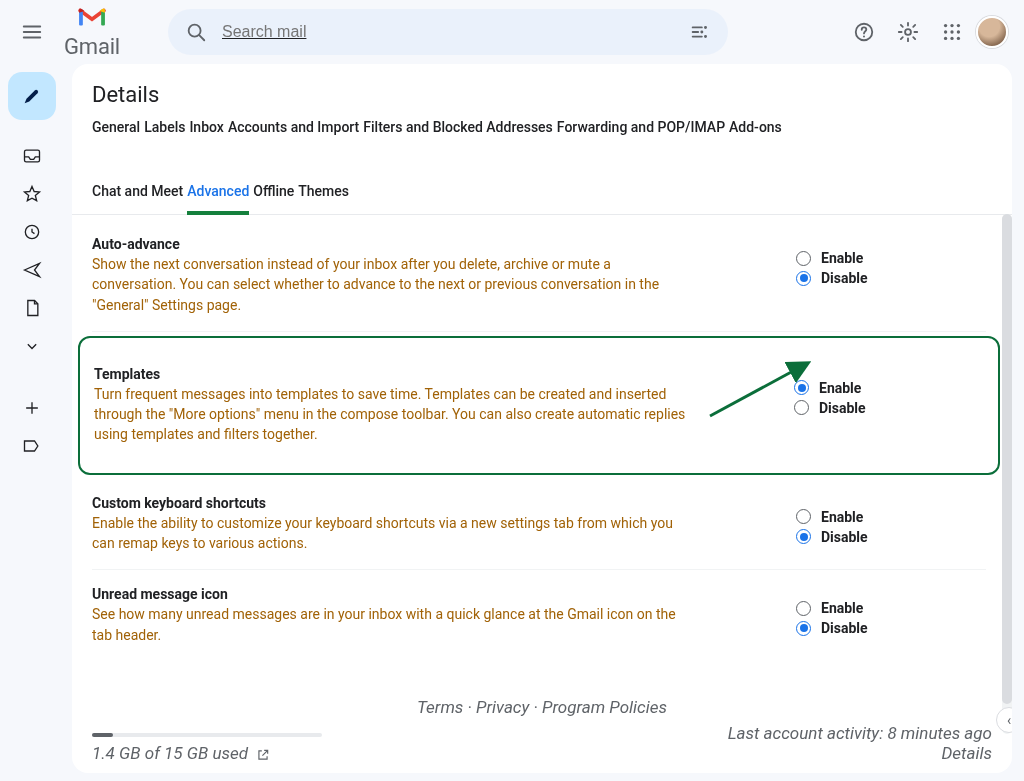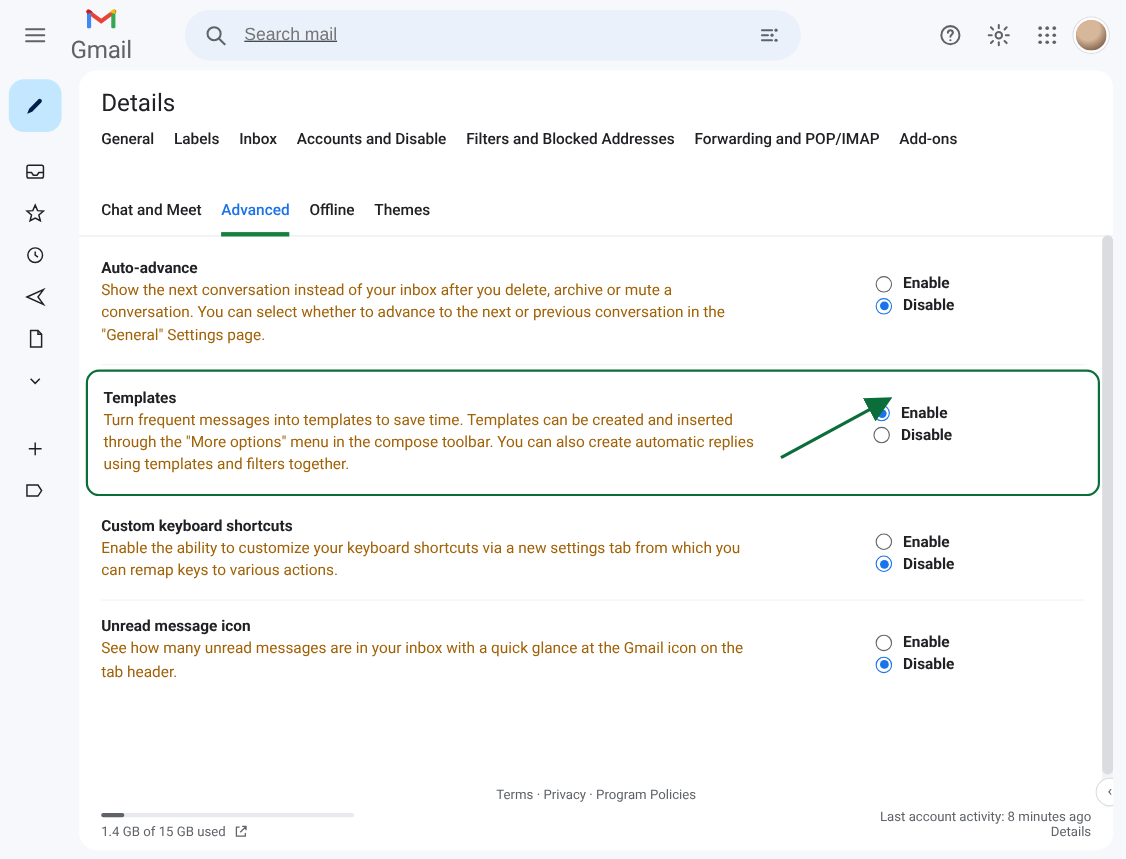--- a/index.html
+++ b/index.html
@@ -85,21 +85,21 @@
     padding: 18px 0 0 0;
     overflow:hidden;
   }
   .settings-title {
     font-size: 22px;
     padding: 0 20px 12px 20px;
   }
   .tabs {
     padding: 0 20px;
     display:flex; flex-wrap:wrap;
-    gap: 18px;
+    gap: 4px;
     row-gap: 18px;
     font-size: 14px;
     color:#202124;
     font-weight:500;
     border-bottom: 1px solid #e8eaed;
   }
   .tab { padding-bottom: 12px; cursor:pointer; white-space:nowrap;}
   .tab.active { color:#1a73e8; border-bottom: 4px solid #15803d; margin-bottom:-1px;}
   .settings-body {
     position:absolute;
@@ -132,31 +132,31 @@
   }
   .btn {
     font-size:13px; padding:4px 10px; border:1px solid #9aa0a6; background:#fff; cursor:pointer;
     font-family:inherit;
   }
   .btn.disabled{ background:#f1f3f4; color:#9aa0a6; border-color:#dadce0; cursor:default;}
   
   .highlight-box {
     border:2px solid #0b6e3a;
     border-radius:12px;
-    padding: 0 14px;
+    padding: 12px 14px;
     margin: 4px -14px;
   }
   .arrow-annotation{
     position:absolute; pointer-events:none;
   }
   
   .footer {
     position:absolute; left:0; right:0; bottom:0;
     padding: 6px 20px 10px 20px;
-    font-size:12px; color:#5f6368;
+    font-size:17px; color:#5f6368;font-style:italic;
   }
   .footer .links{ text-align:center; margin-bottom:6px;}
   .footer .bottom-row{ display:flex; justify-content:space-between; align-items:flex-end;}
   .storage-bar{ width:230px; height:4px; background:#e8eaed; border-radius:2px; position:relative; margin-bottom:6px;}
   .storage-bar .fill{ position:absolute;left:0;top:0;bottom:0;width:9%;background:#5f6368;border-radius:2px;}
   .chevron-badge{
     position:absolute; right:-10px; bottom:40px;
     width:26px;height:26px;border-radius:50%;
     background:#fff; border:1px solid #dadce0;
     display:flex;align-items:center;justify-content:center;
@@ -296,21 +296,21 @@
     </div>
 </div>
 
 <div class="main">
   <div class="settings-title">Details</div>
 
   <div class="tabs" id="tabs-container">
       <div class="tab">General</div>
       <div class="tab">Labels</div>
       <div class="tab">Inbox</div>
-      <div class="tab">Accounts and Disable</div>
+      <div class="tab">Accounts and Import</div>
       <div class="tab">Filters and Blocked Addresses</div>
       <div class="tab">Forwarding and POP/IMAP</div>
       <div class="tab">Add-ons</div>
       <div style="flex-basis: 100%; height: 0px;"></div>
       <div class="tab">Chat and Meet</div>
       <div class="tab active">Advanced</div>
       <div class="tab">Offline</div>
       <div class="tab">Themes</div>
     </div>
 

